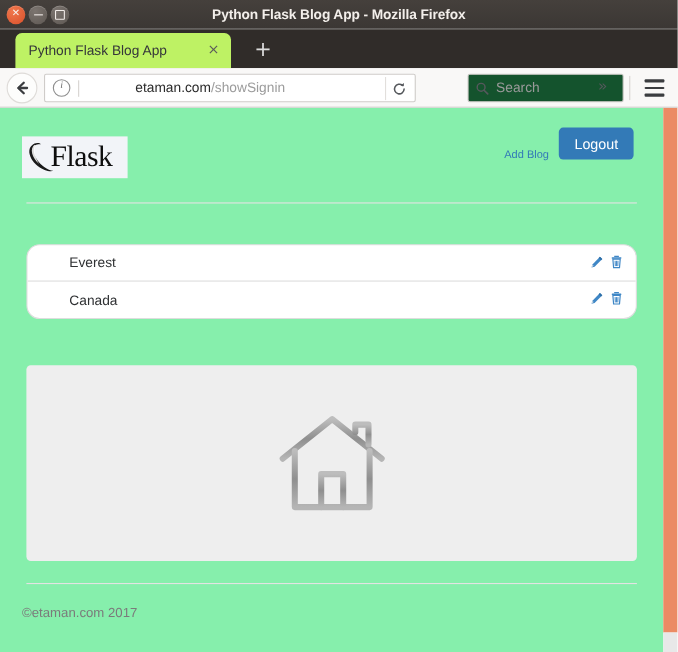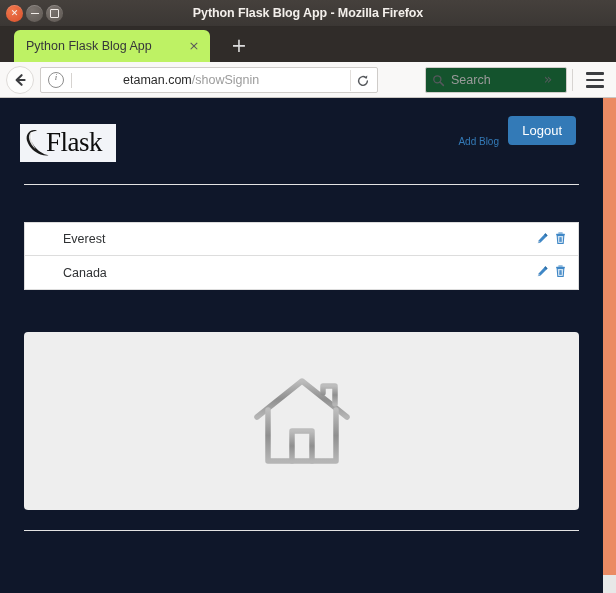--- a/index.html
+++ b/index.html
@@ -266,21 +266,21 @@
     width: 616px;
     height: 495px;
     background: #ffffff;
     overflow: hidden;
   }
   #page {
     position: absolute;
     left: 0; top: 0;
     width: 603px;
     height: 495px;
-    background: #0f172a;
+    background: #86efac;
   }
   #desktop-strip {
     position: absolute;
     left: 603px; top: 0;
     width: 13px;
     height: 477px;
     background: #eb8b64;
   }
   #desktop-strip-bottom {
     position: absolute;
@@ -342,21 +342,21 @@
     height: 1px;
     background: #e3e3e3;
   }
 
   
   #blog-list {
     position: absolute;
     left: 24px; top: 124px;
     width: 555px;
     border: 1px solid #dddddd;
-    border-radius: 0;
+    border-radius: 12px;
     box-sizing: border-box;
     background: #ffffff;
     overflow: hidden;
   }
   .blog-row {
     position: relative;
     height: 33px;
     border-bottom: 1px solid #dddddd;
     box-sizing: border-box;
     display: flex;
@@ -558,20 +558,21 @@
           <g fill="none" stroke="url(#houseStroke)" stroke-width="5.5" stroke-linejoin="round" stroke-linecap="round">
             <path d="M6 44 L51 8 L96 44"></path>
             <path d="M17 37 L17 88 L85 88 L85 37"></path>
             <path d="M72 20 L72 13 L84 13 L84 31"></path>
             <path d="M41 88 L41 58 L61 58 L61 88"></path>
           </g>
         </svg>
       </div>
 
       <div id="footer-rule"></div>
+      <div id="footer-text">©etaman.com 2017</div>
 
     </div>
 
     <div id="desktop-strip"></div>
     <div id="desktop-strip-bottom"></div>
   </div>
 
 </div>
 
 </body></html>

